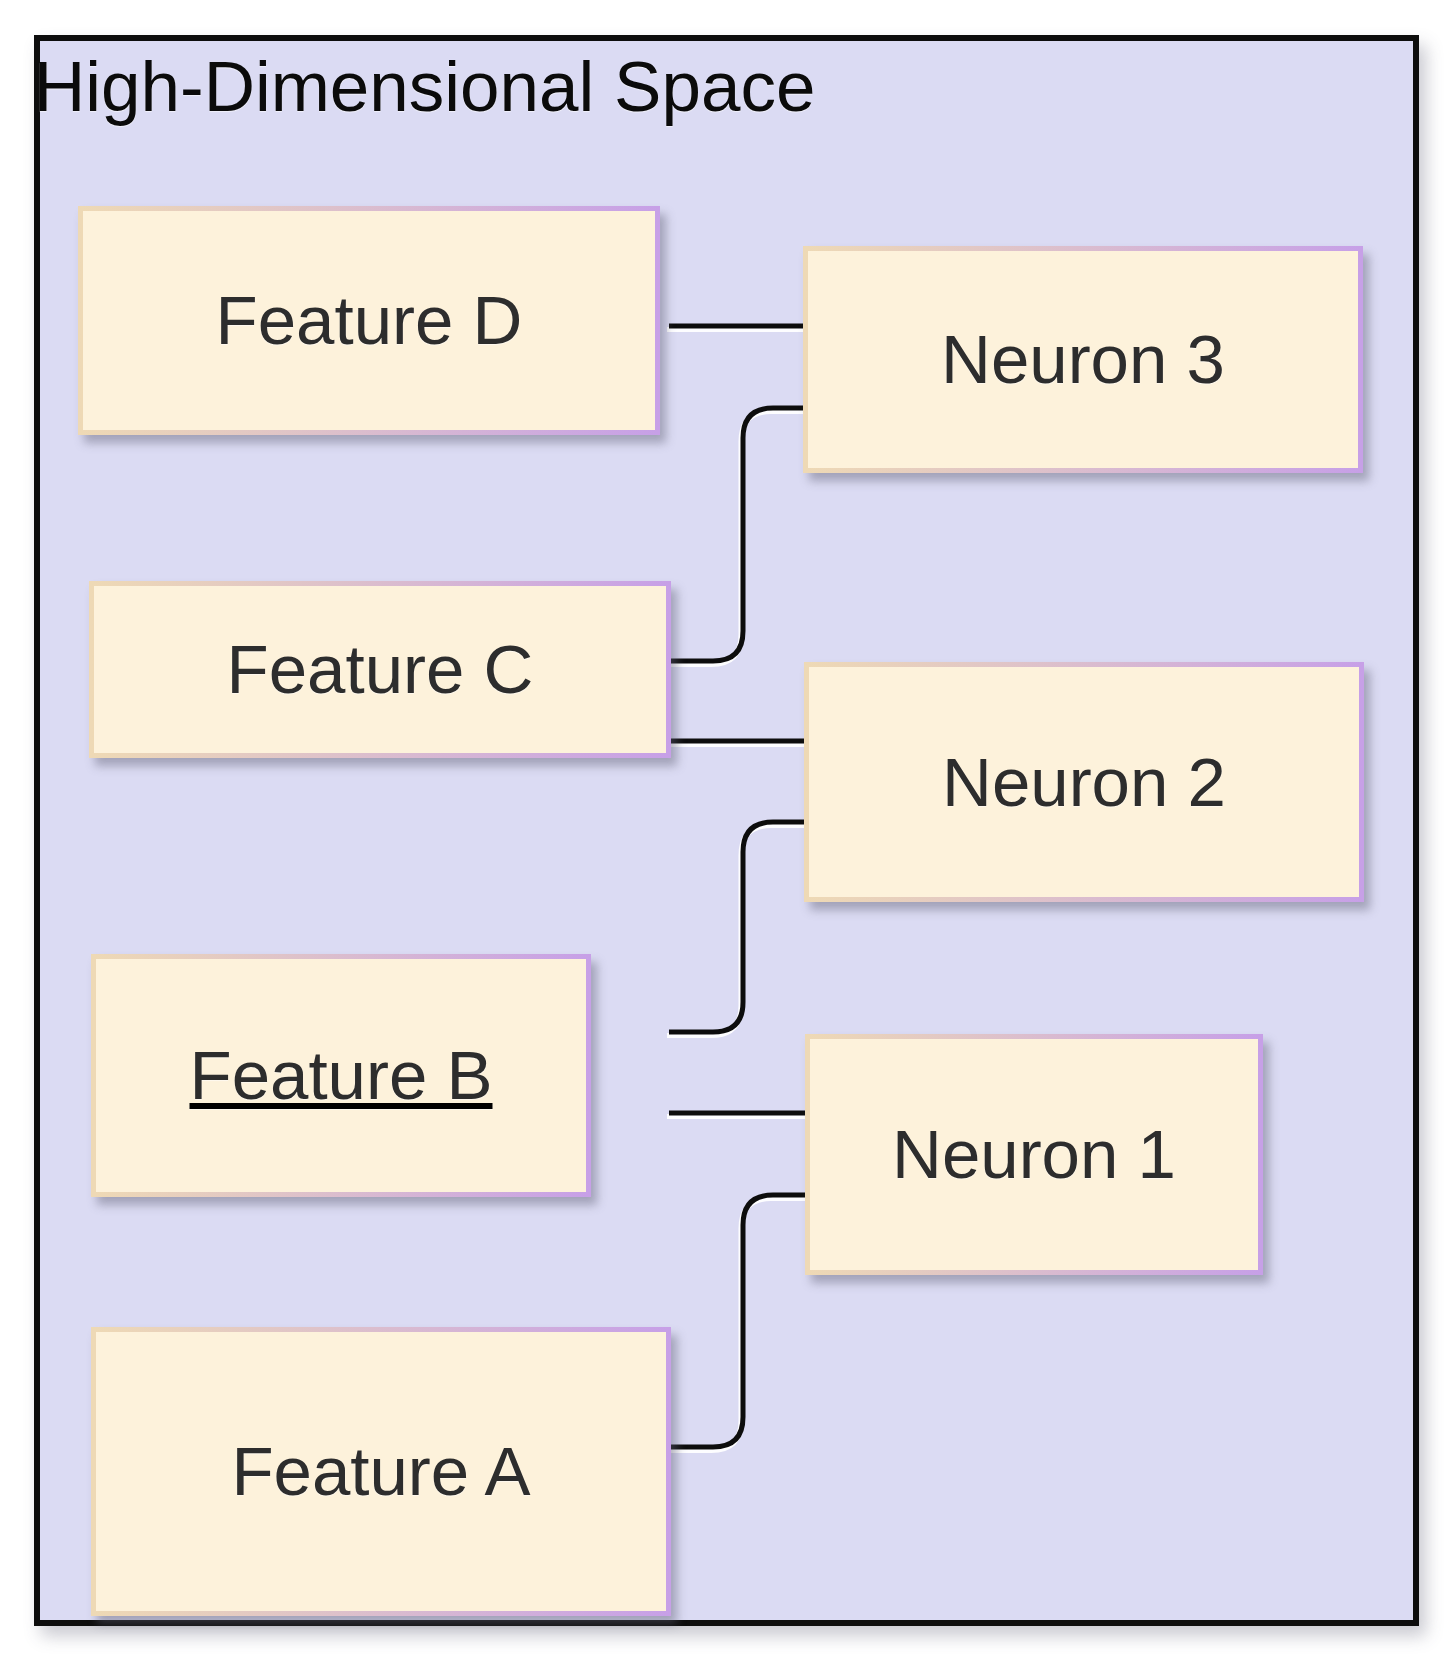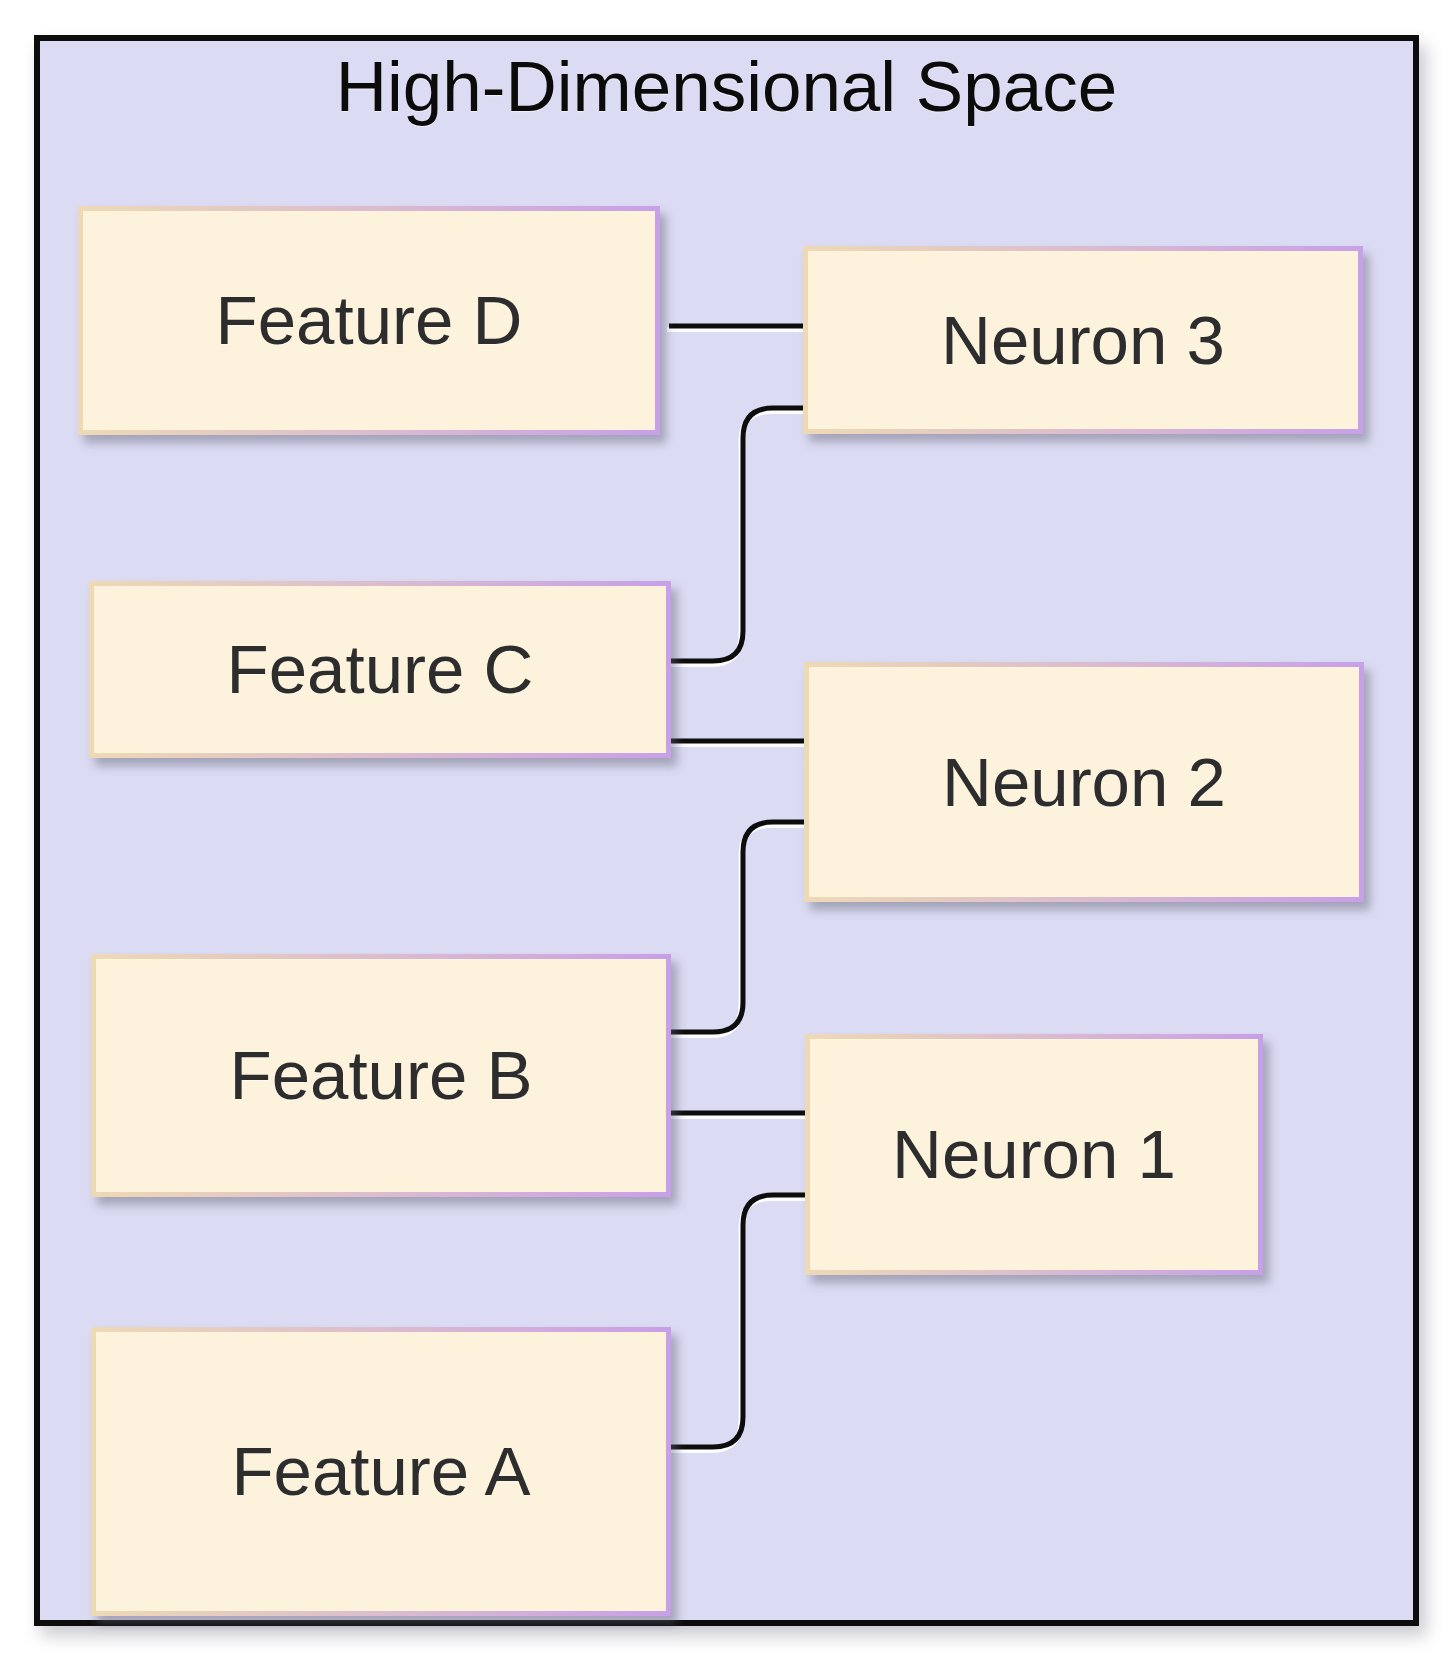--- a/index.html
+++ b/index.html
@@ -27,21 +27,21 @@
     box-sizing: border-box;
     border: 6px solid #0d0d0d;
     background: #dbdbf3;
     box-shadow: 7px 10px 16px rgba(70, 70, 95, 0.28);
   }
   .diagram-title {
     position: absolute;
     left: 34px;
     top: 48px;
     width: 1385px;
-    text-align: center;
+    text-align: left;
     font-size: 71px;
     line-height: 1.1;
     color: #0b0b0b;
     letter-spacing: 0px;
     text-shadow: 0 1px 1px rgba(255,255,255,0.6);
   }
   svg.wires {
     position: absolute;
     left: 0; top: 0;
     width: 1456px;
@@ -60,24 +60,24 @@
   }
   .node .label {
     font-size: 69px;
     color: #2d2d2d;
     white-space: nowrap;
     text-shadow: 0 1px 1px rgba(255,255,255,0.55);
   }
   
   #feature-d { left: 78px;  top: 206px;  width: 582px; height: 229px; }
   #feature-c { left: 89px;  top: 581px;  width: 582px; height: 177px; }
-  #feature-b { left: 91px;  top: 954px;  width: 580px; height: 243px; }
+  #feature-b { left: 91px;  top: 954px;  width: 500px; height: 243px; text-decoration: underline; }
   #feature-a { left: 91px;  top: 1327px; width: 580px; height: 289px; }
   
-  #neuron-3  { left: 803px; top: 246px;  width: 560px; height: 188px; }
+  #neuron-3  { left: 803px; top: 246px;  width: 560px; height: 227px; }
   #neuron-2  { left: 804px; top: 662px;  width: 560px; height: 240px; }
   #neuron-1  { left: 805px; top: 1034px; width: 458px; height: 241px; }
 </style>
 </head>
 <body>
 
 <div class="stage">
 
   <div class="outer-frame"></div>
 

